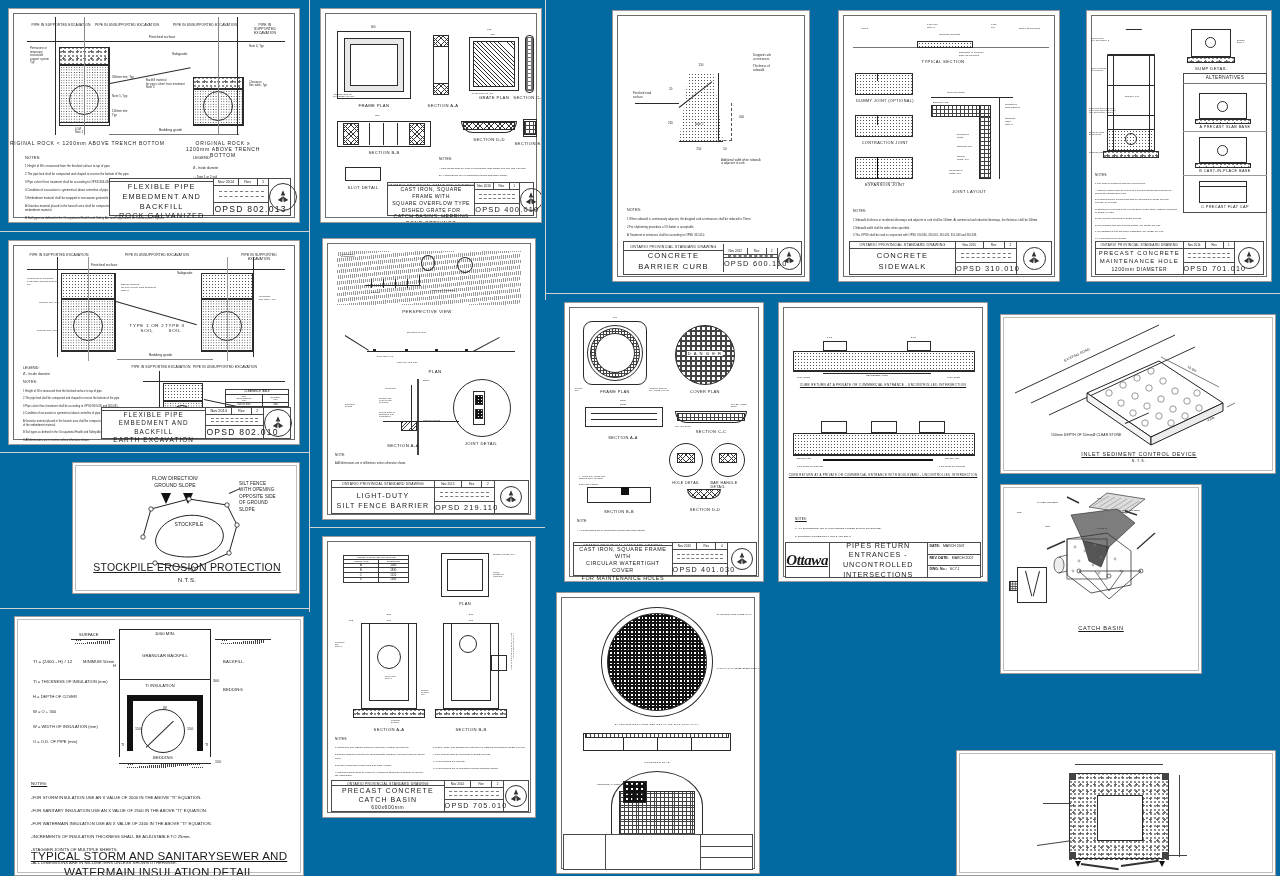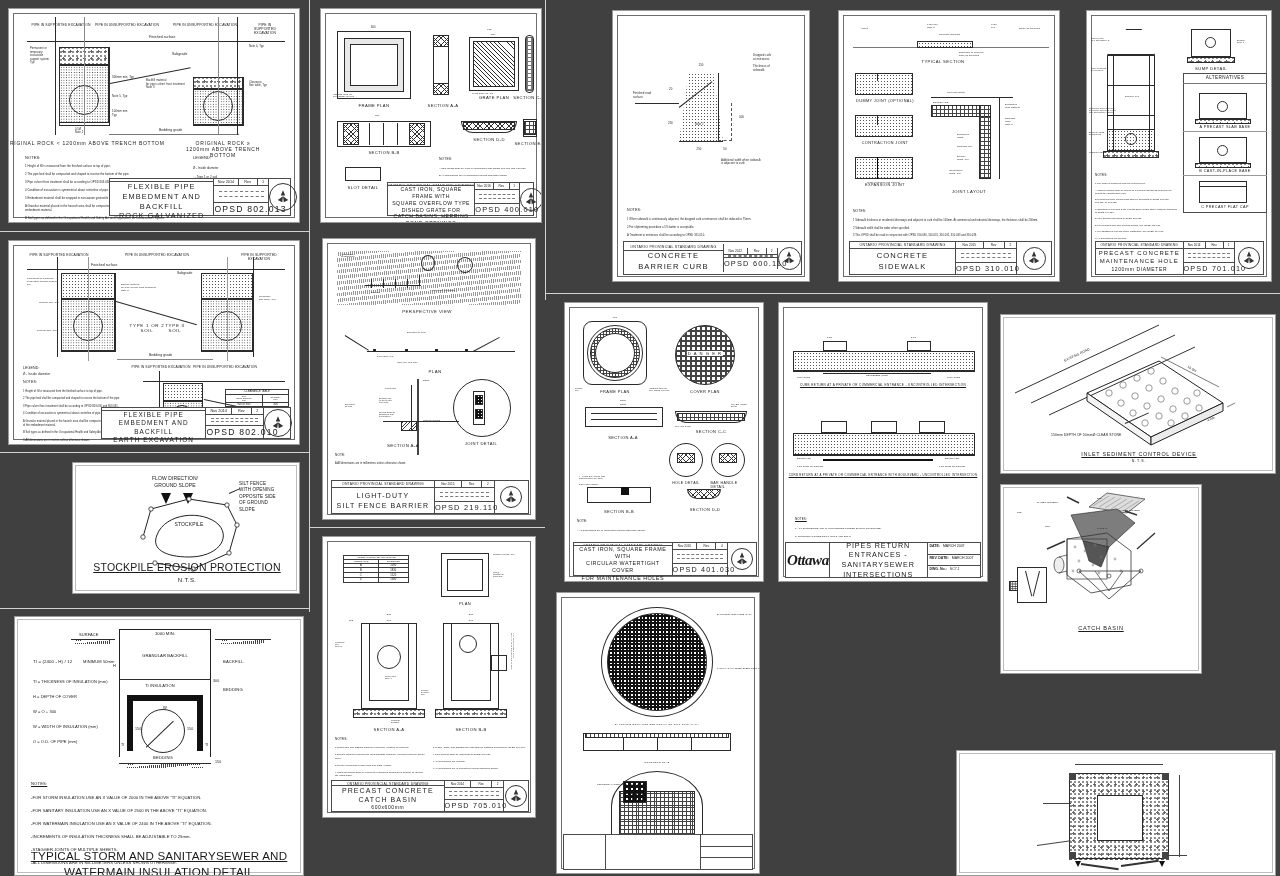--- a/index.html
+++ b/index.html
@@ -1,18 +1,18 @@
 <!DOCTYPE html>
 <html><head>
 <meta charset="utf-8">
 <style>
   html,body{margin:0;padding:0;background:#ffffff;}
   body{width:1280px;height:876px;position:relative;overflow:hidden;
        font-family:"Liberation Sans",sans-serif;color:#1a1a1a;}
-  .sheet{position:absolute;inset:0;background:#404040;}
+  .sheet{position:absolute;inset:0;background:#0369a1;}
 
   
   .panel{position:absolute;background:#ffffff;border:1px solid #9a9a9a;
          box-sizing:border-box;overflow:hidden;}
   .panel .inner{position:absolute;inset:4px;border:1px solid #6d6d6d;box-sizing:border-box;}
   .panel .inner2{position:absolute;inset:2px;border:1px solid #bdbdbd;box-sizing:border-box;}
 
   
   .tblock{position:absolute;left:5%;right:3%;bottom:4px;height:42px;
           border:1px solid #4a4a4a;box-sizing:border-box;display:flex;background:#fff;}
@@ -33,21 +33,21 @@
   .tb-dash i{display:block;width:84%;border-top:1px dashed #7a7a7a;height:0;}
   .tb-num{font-size:8.6px;letter-spacing:1.2px;text-align:center;padding:1px 0;white-space:nowrap;}
   .tb-logo{width:17%;display:flex;align-items:center;justify-content:center;}
   .trill{width:26px;height:26px;border-radius:50%;border:1.2px solid #333;
          display:flex;align-items:center;justify-content:center;}
   .trill svg{width:18px;height:18px;}
 
   
   .ott-block{position:absolute;left:3%;right:3%;bottom:3px;height:36px;border:1px solid #4a4a4a;
              box-sizing:border-box;display:flex;background:#fff;}
-  .ott-logo{width:22%;border-right:1px solid #4a4a4a;display:flex;align-items:center;justify-content:flex-end;}
+  .ott-logo{width:22%;border-right:1px solid #4a4a4a;display:flex;align-items:center;justify-content:flex-start;text-decoration:underline;}
   .ott-mid{flex:1;display:flex;flex-direction:column;align-items:center;justify-content:center;
            border-right:1px solid #4a4a4a;font-size:7.2px;letter-spacing:.9px;line-height:1.35;text-align:center;}
   .ott-right{width:27%;display:flex;flex-direction:column;font-size:3.5px;}
   .ott-right div{flex:1;border-bottom:1px solid #4a4a4a;padding:1px 2px;display:flex;gap:3px;}
   .ott-right div:last-child{border-bottom:none;}
   .ott-right b{font-weight:bold;}
   .ott-word{font-family:"Liberation Serif",serif;font-style:italic;font-weight:bold;
             font-size:15px;letter-spacing:-.4px;}
 
   
@@ -1098,21 +1098,21 @@
     <div>4.  MAXIMUM SLOPE VARIES, SEE PRIVATE APPROACH BYLAW.</div>
     <div>5.  UNCONTROLLED INTERSECTION MEANS AN ENTRANCE NOT LOCATED AT A TRAFFIC SIGNAL OR ALL-WAY STOP CONTROL.</div>
   </div>
 
   <div class="ott-block">
     <div class="ott-logo">
       <span class="ott-word">Ottawa</span>
     </div>
     <div class="ott-mid">
       <span>PIPES RETURN ENTRANCES -</span>
-      <span>SANITARYSEWER INTERSECTIONS</span>
+      <span>UNCONTROLLED INTERSECTIONS</span>
     </div>
     <div class="ott-right">
       <div>
             <b>DATE:</b>
             <span>MARCH 2007</span>
           </div>
       <div>
             <b>REV. DATE:</b>
             <span>MARCH 2007</span>
           </div>

